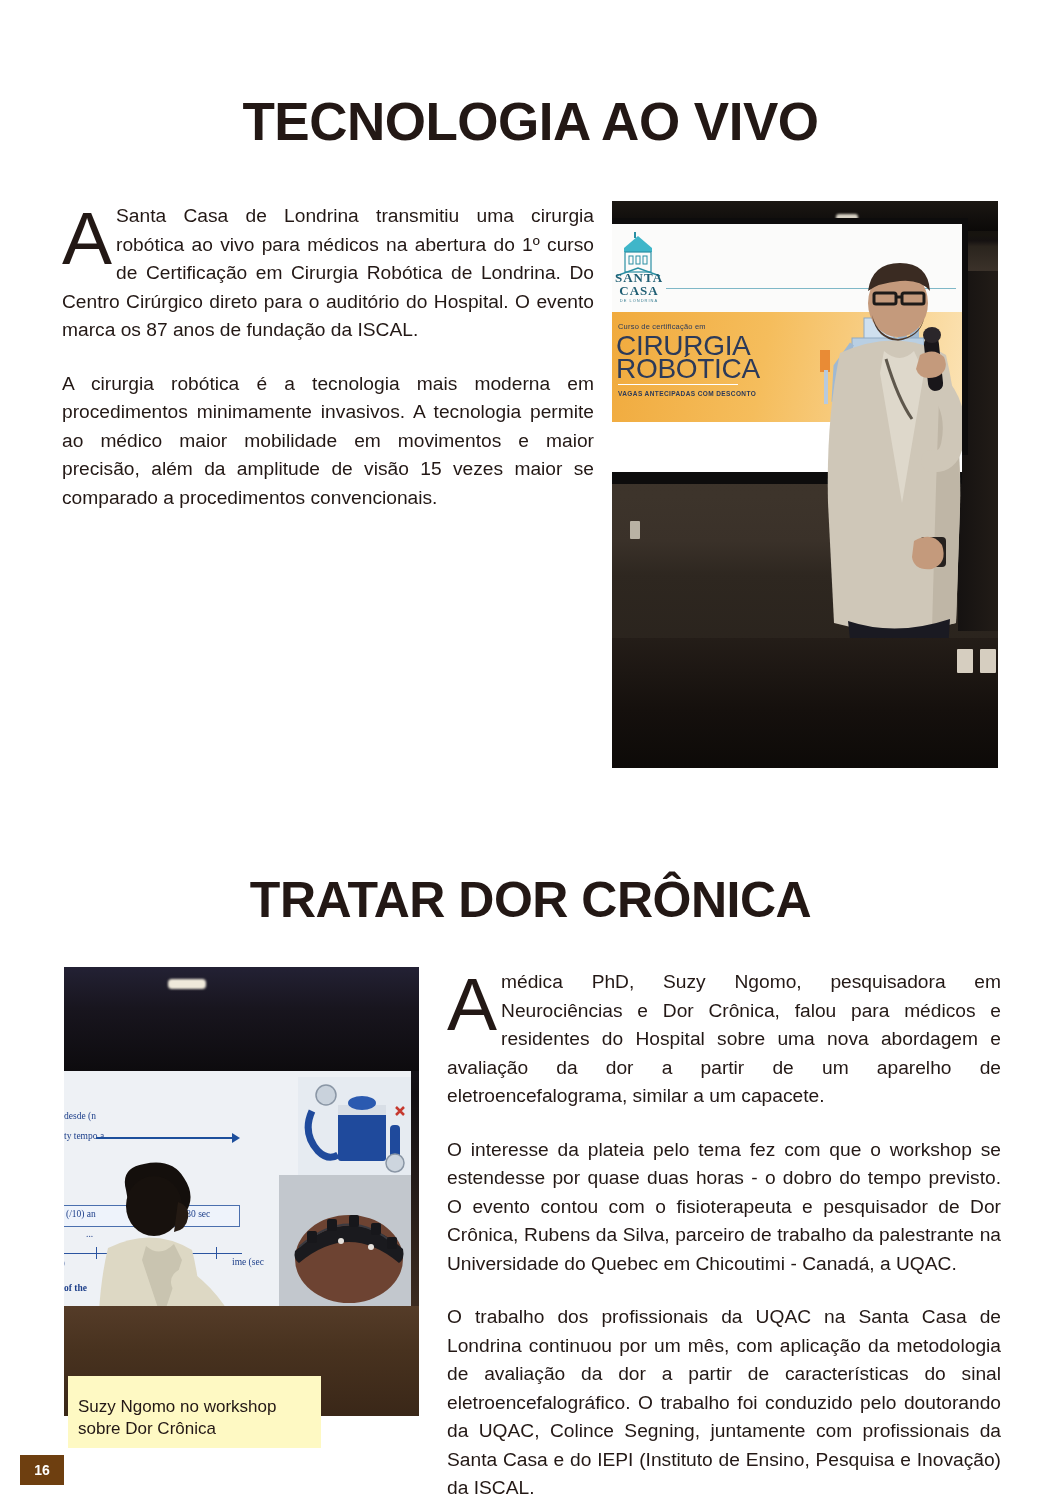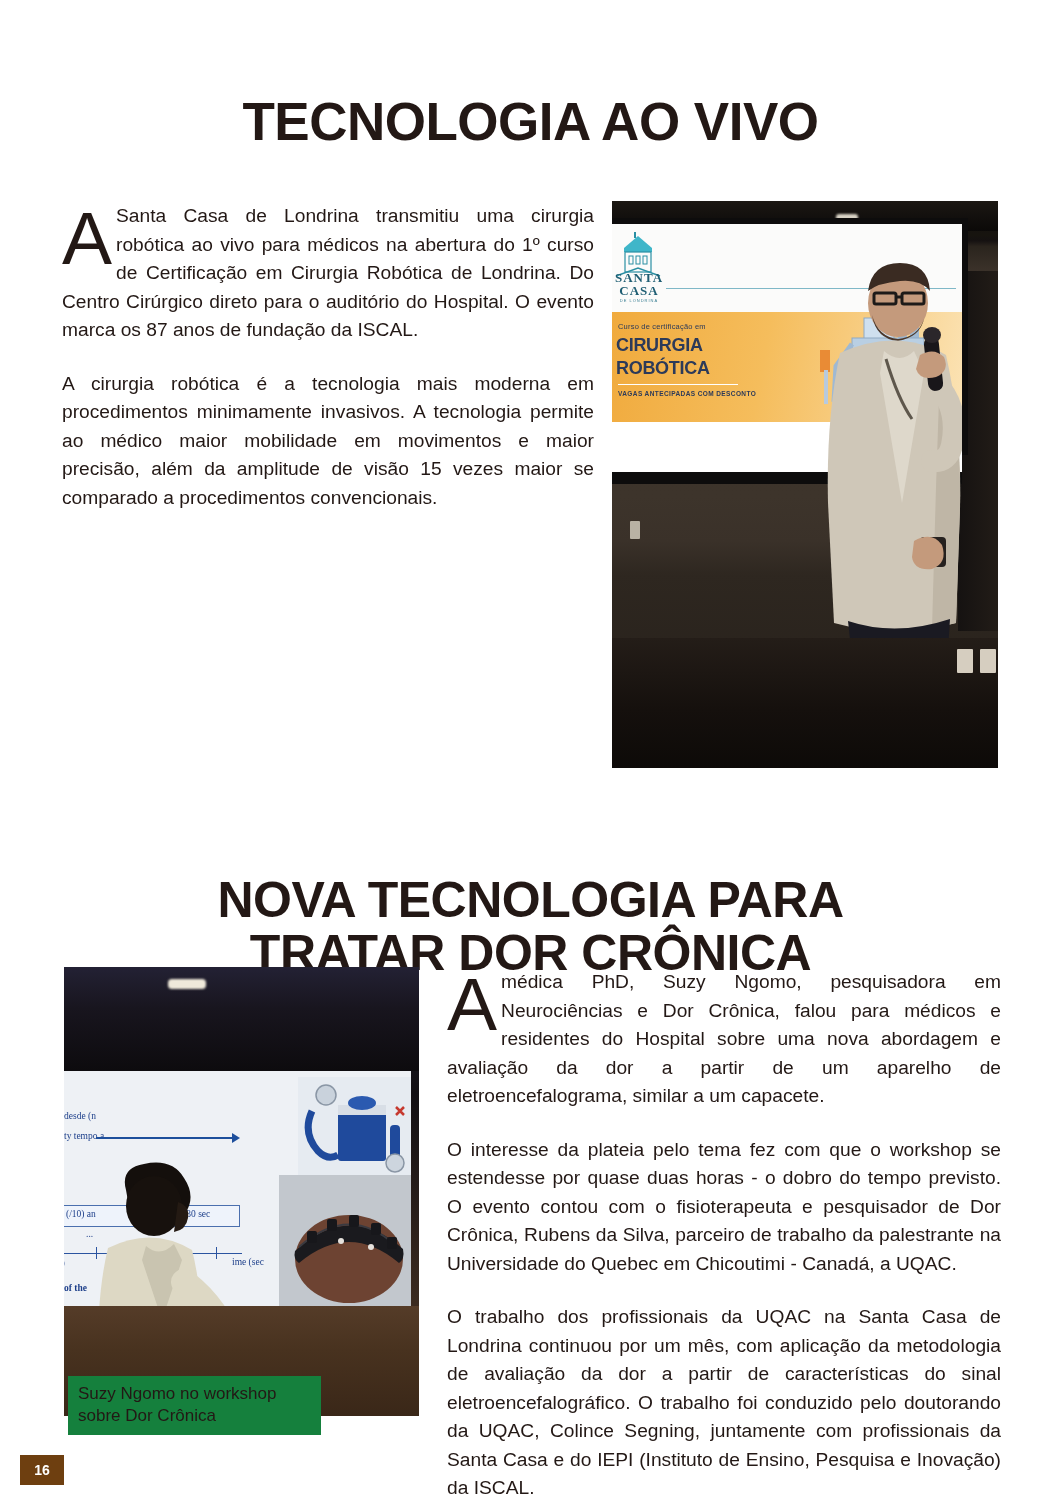--- a/index.html
+++ b/index.html
@@ -131,21 +131,21 @@
   #photo-1 .banner {
     position: absolute; left: -6px; top: 88px; width: 362px; height: 110px;
     background: linear-gradient(100deg, #f0a93b 0%, #f5bd5c 45%, #f8d089 75%, #fbe3b5 100%);
   }
   #photo-1 .banner .b-sub {
     position: absolute; left: 18px; top: 10px;
     font-size: 7.5px; color: #2c3a59; letter-spacing: 0.2px;
   }
   #photo-1 .banner .b-main {
     position: absolute; left: 16px; top: 22px;
-    font-size: 18px; font-weight: 700; color: #2c3a59; line-height: 23px;
+    font-size: 28px; font-weight: 400; color: #2c3a59; line-height: 23px;
     letter-spacing: -0.3px;
   }
   #photo-1 .banner .b-rule {
     position: absolute; left: 18px; top: 72px; width: 120px; height: 1px;
     background: #ffffff;
   }
   #photo-1 .banner .b-foot {
     position: absolute; left: 18px; top: 78px;
     font-size: 6.5px; font-weight: 700; color: #2c3a59; letter-spacing: 0.4px;
   }
@@ -239,22 +239,22 @@
     position: absolute; left: 0; bottom: 0; width: 100%; height: 110px;
     background: linear-gradient(180deg, #553c28 0%, #48321f 40%, #3a2718 100%);
   }
 
   
   #photo-2-caption {
     position: absolute;
     left: 68px;
     top: 1376px;
     width: 233px;
-    background: #15803d;
-    padding: 7px 10px 8px 10px;
+    background: #fef9c3;
+    padding: 20px 10px 8px 10px;
     font-size: 17px;
     line-height: 22px;
     color: #231815;
   }
   #photo-2-caption .cap-line { display: block; }
 
   
   #page-number {
     position: absolute;
     left: 20px;
@@ -363,21 +363,20 @@
       <ellipse cx="106" cy="520" rx="26" ry="9" fill="#0d0c10"></ellipse>
     </svg>
 
     <div class="floor"></div>
     <div class="outlet" style="left:345px; top:448px;"></div>
     <div class="outlet" style="left:368px; top:448px;"></div>
     <div class="outlet" style="left:18px; top:320px; width:10px; height:18px; background:#b9b2a4;"></div>
   </figure>
 
   <h1 class="headline" id="headline-2">
-    <span class="hl-line">NOVA TECNOLOGIA PARA</span>
     <span class="hl-line">TRATAR DOR CRÔNICA</span>
   </h1>
 
   <div id="article-2-text">
     <p class="para lead">A médica PhD, Suzy Ngomo, pesquisadora em Neurociências e Dor Crônica, falou para médicos e residentes do Hospital sobre uma nova abordagem e avaliação da dor a partir de um aparelho de eletroencefalograma, similar a um capacete.</p>
     <p class="para">O interesse da plateia pelo tema fez com que o workshop se estendesse por quase duas horas - o dobro do tempo previsto. O evento contou com o fisioterapeuta e pesquisador de Dor Crônica, Rubens da Silva, parceiro de trabalho da palestrante na Universidade do Quebec em Chicoutimi - Canadá, a UQAC.</p>
     <p class="para last">O trabalho dos profissionais da UQAC na Santa Casa de Londrina continuou por um mês, com aplicação da metodologia de avaliação da dor a partir de características do sinal eletroencefalográfico. O trabalho foi conduzido pelo doutorando da UQAC, Colince Segning, juntamente com profissionais da Santa Casa e do IEPI (Instituto de Ensino, Pesquisa e Inovação) da ISCAL.</p>
   </div>
 
   <figure id="photo-2" style="margin:0;">

